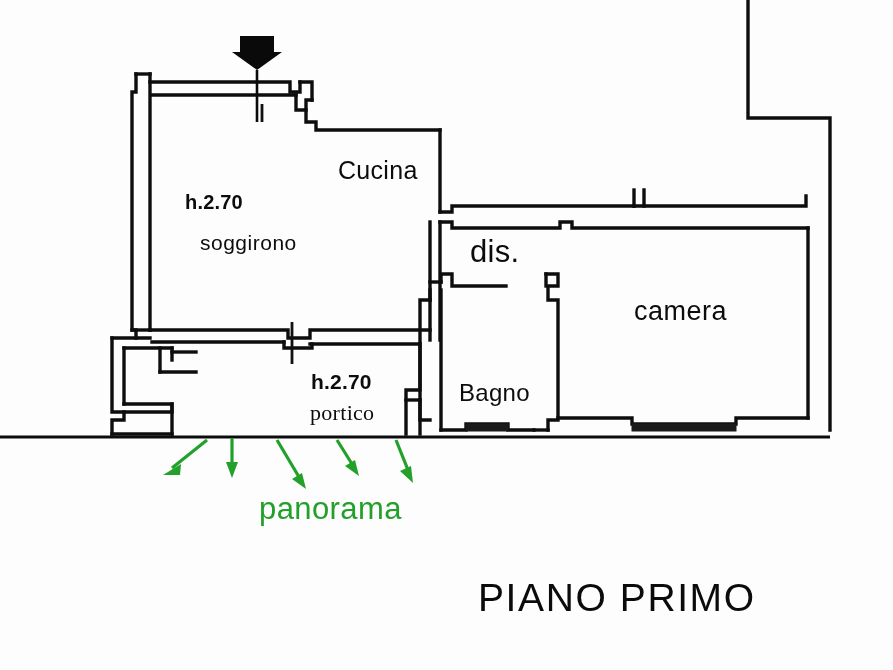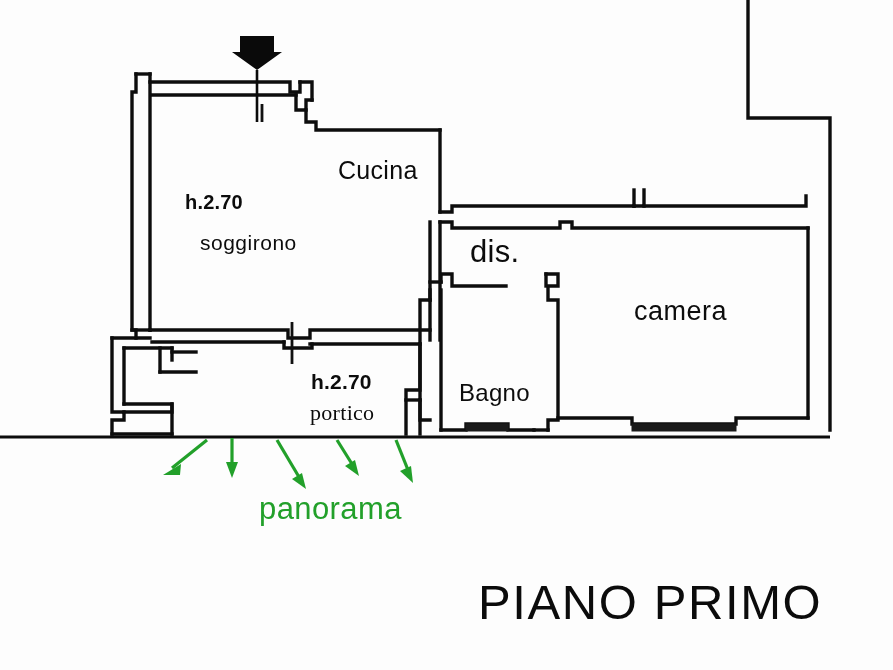--- a/index.html
+++ b/index.html
@@ -96,21 +96,21 @@
     font-size: 31px;
     letter-spacing: 0.4px;
     white-space: nowrap;
     font-family: "Liberation Sans", sans-serif;
     line-height: 1;
     user-select: none;
   }
   .lbl-title {
     position: absolute;
     color: #0b0b0b;
-    font-size: 49px;
+    font-size: 39px;
     letter-spacing: 1.6px;
     white-space: nowrap;
     font-family: "Liberation Sans", sans-serif;
     line-height: 1;
     user-select: none;
   }
 </style>
 </head>
 <body>
 

